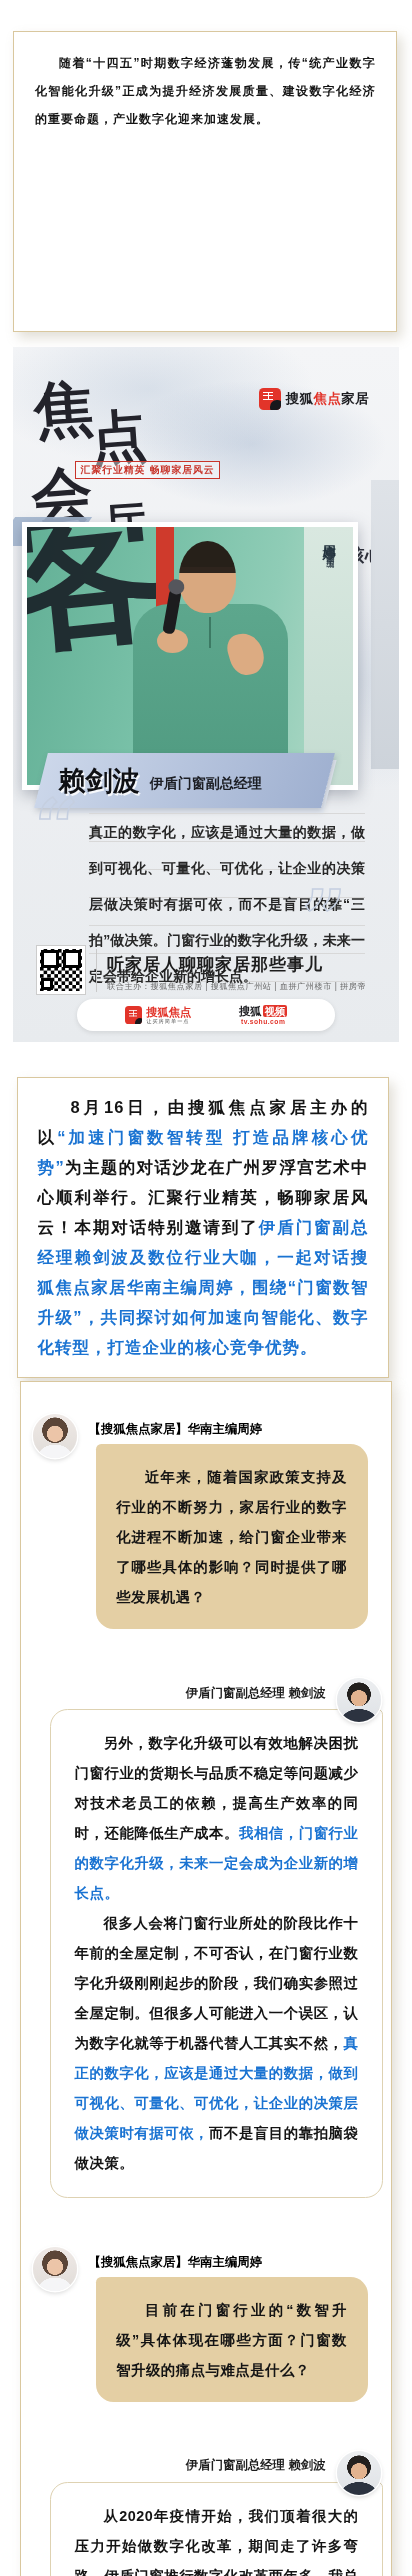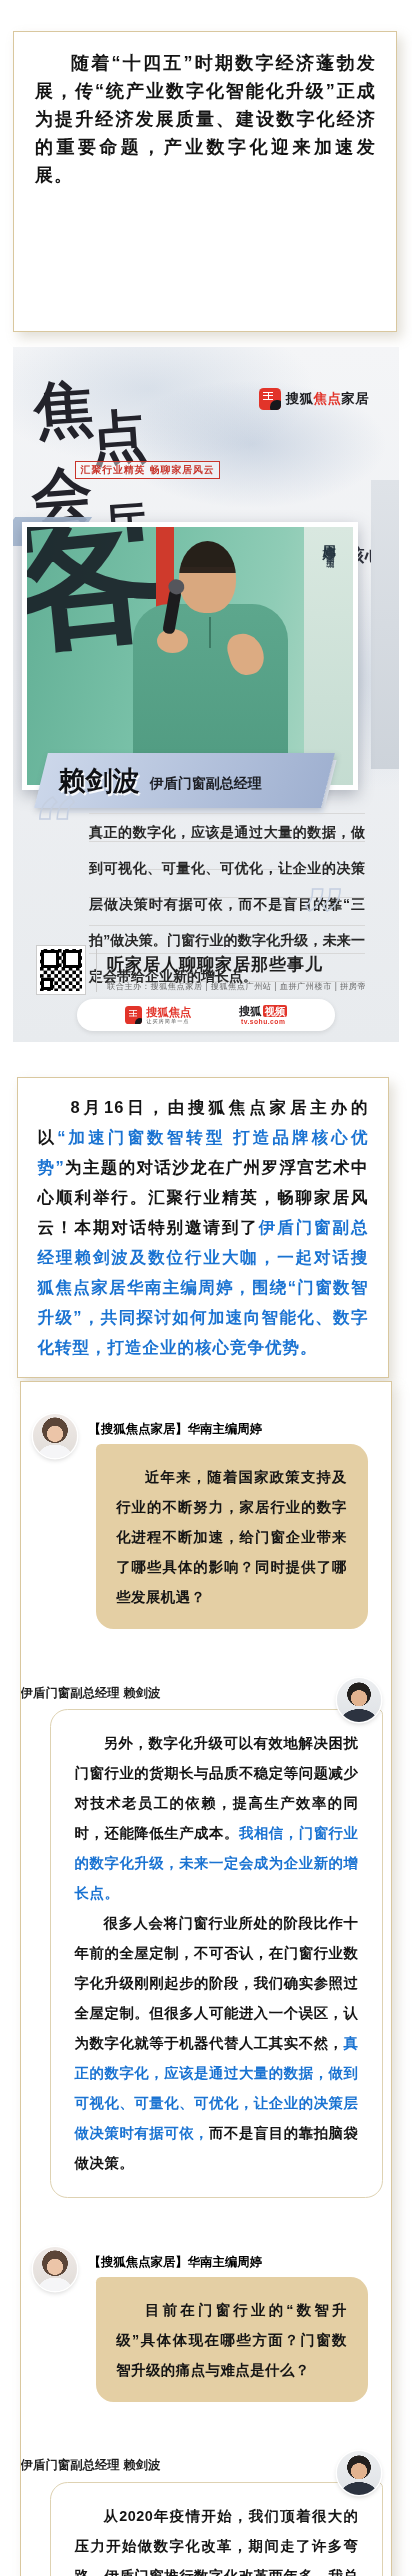--- a/index.html
+++ b/index.html
@@ -12,21 +12,21 @@
     font-family:"Liberation Sans",sans-serif;color:var(--ink);overflow:hidden;}
   .abs{position:absolute;}
   
   .card{position:absolute;background:#fff;border:1.5px solid var(--bd);
     box-shadow:5.2px 6.2px 11.3px rgba(150,140,110,.28);}
   .card::before{content:"";position:absolute;width:29px;height:29px;background:#fff;
     top:-16px;left:-16px;transform:rotate(45deg);border-bottom:1.5px solid var(--bd);}
   .card::after{content:"";position:absolute;width:29px;height:29px;background:#fff;
     bottom:-16px;right:-16px;transform:rotate(45deg);border-top:1.5px solid var(--bd);}
   #card1{left:13.4px;top:31px;width:384px;min-height:301px;padding:16.5px 20.6px;overflow:hidden;}
-  #card1 p{font-size:18px;line-height:28px;font-weight:700;letter-spacing:1px;
+  #card1 p{font-size:12px;line-height:28px;font-weight:700;letter-spacing:1px;
     text-indent:2em;text-align:justify;}
   #card2{left:17px;top:1077px;width:372px;min-height:273px;padding:14.4px 19.6px;overflow:hidden;}
   #card2 .rich{font-size:16.5px;line-height:30px;font-weight:700;letter-spacing:1px;
     text-indent:2em;text-align:justify;}
   .seg-k{color:var(--ink);} .seg-b{color:var(--blue);}
   
   #hero{left:13px;top:347px;width:386px;height:695px;overflow:hidden;
     background:
       radial-gradient(ellipse 216px 103px at 62% 14%, rgba(110,140,180,.28), transparent 62%),
       radial-gradient(ellipse 268px 124px at 35% 6%, rgba(120,150,185,.22), transparent 62%),
@@ -117,21 +117,21 @@
       radial-gradient(ellipse 16.5px 11.3px at 50% 95%, #f5f5f7 97%, transparent),
       linear-gradient(#efe9e6,#e0dcd8);}
   .av-m{background:
       radial-gradient(circle 8.2px at 50% 46%, #e2b38f 97%, transparent),
       radial-gradient(circle 12px at 50% 37%, #23201e 97%, transparent),
       radial-gradient(ellipse 17.5px 11.3px at 50% 96%, #2c3340 97%, transparent),
       linear-gradient(#eceef0,#dfe2e6);}
   .q-avatar{position:absolute;left:12.4px;top:0;}
   .a-avatar{position:absolute;right:9.3px;top:0;}
   .q-label{margin-left:68px;padding-top:7.2px;font-size:12.4px;font-weight:700;color:#000000;}
-  .a-label{margin-right:65px;padding-top:6.2px;font-size:12.4px;font-weight:800;color:#1f1f1f;}
+  .a-label{text-align:right;margin-right:65px;padding-top:6.2px;font-size:12.4px;font-weight:800;color:#1f1f1f;}
   .q-bubble{margin:6.2px 23px 0 75px;background:var(--tan);border-radius:5.2px 17.5px 17.5px 17.5px;
     padding:17.5px 20.6px;}
   .a-bubble{margin:7.2px 7.2px 0 29px;background:#fff;border:1px solid #ded2b2;
     border-radius:17.5px 5.2px 17.5px 17.5px;padding:18.5px 24px;}
   .q-bubble .bpara,.a-bubble .bpara{font-size:14.4px;line-height:30px;font-weight:700;
     letter-spacing:0.5px;color:var(--ink);text-indent:2em;text-align:justify;}
 </style>
 </head>
 <body>
 

